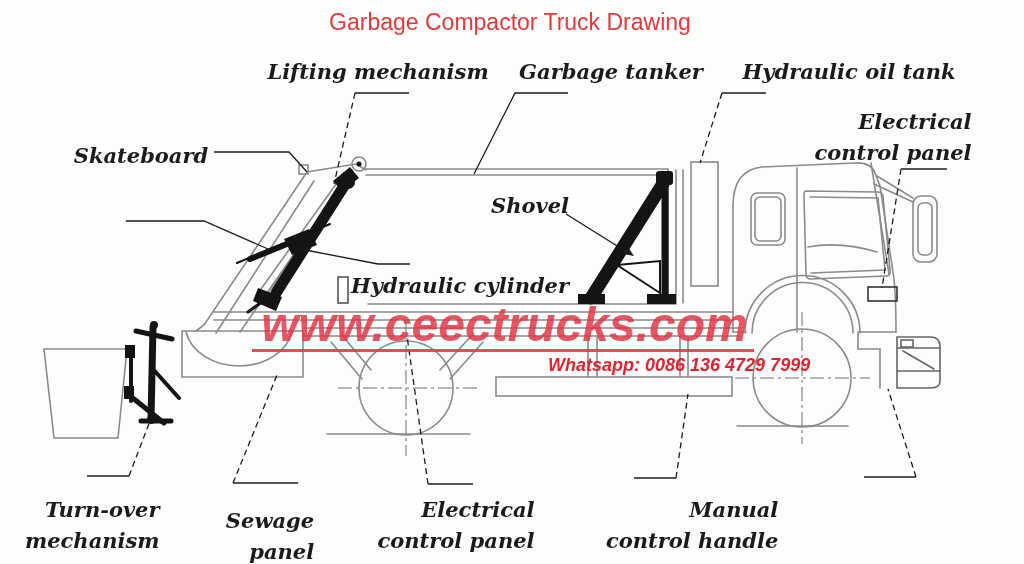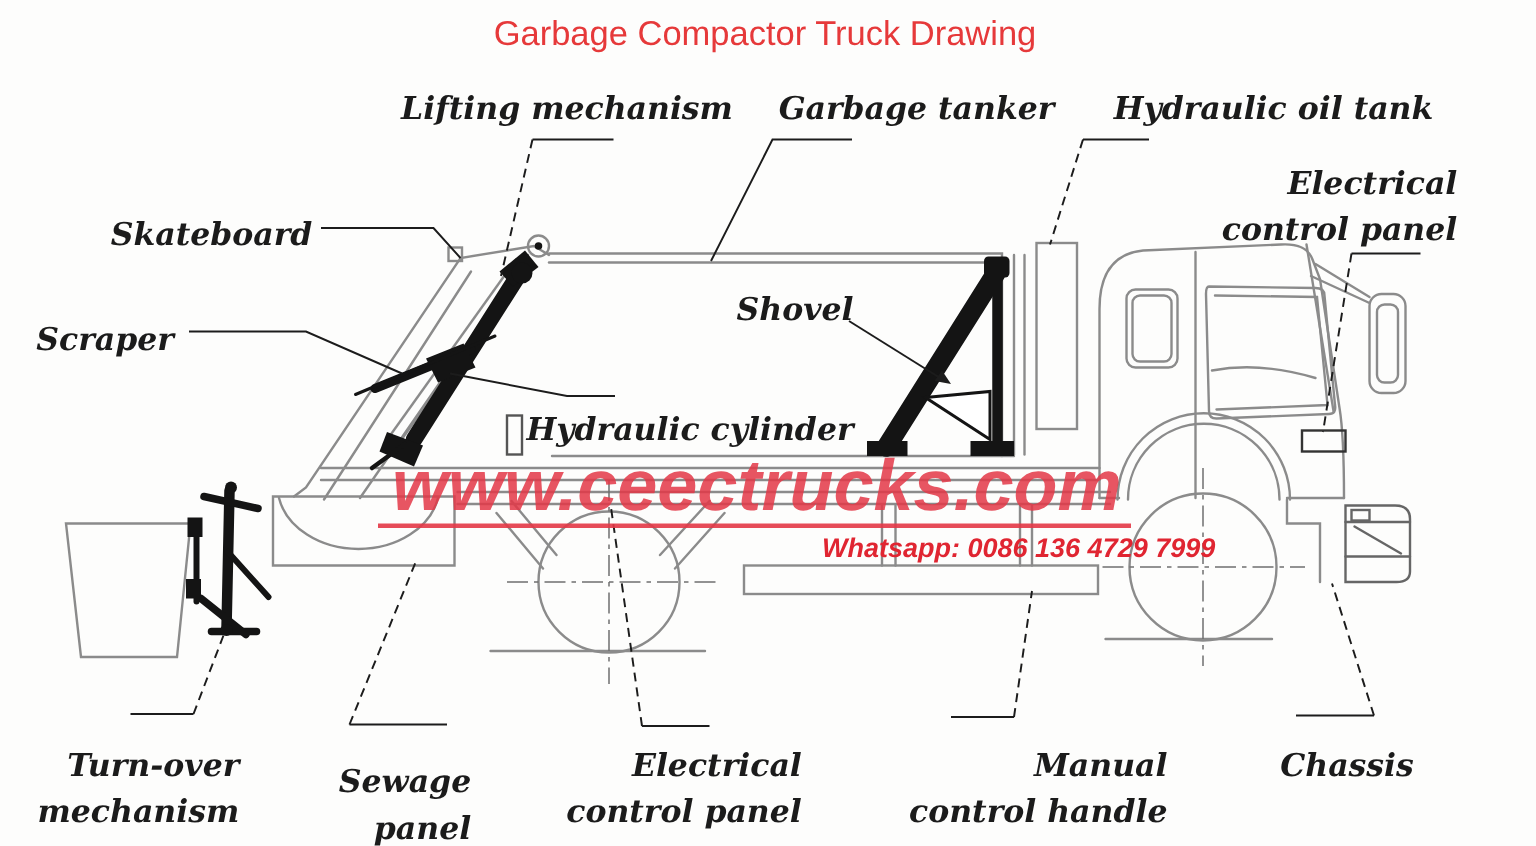--- a/index.html
+++ b/index.html
@@ -183,21 +183,20 @@
   <div class="lbl center" style="left:378px; top:56px;">Lifting mechanism</div>
   <div class="lbl center" style="left:611px; top:56px;">Garbage tanker</div>
   <div class="lbl center" style="left:849px; top:56px;">Hydraulic oil tank</div>
 
   <div class="lbl center" style="left:893px; top:106px;">
     <span>Electrical</span><br>
     <span>control panel</span>
   </div>
 
   <div class="lbl center" style="left:141px; top:140px;">Skateboard</div>
-  <div class="lbl center" style="left:70px;  top:210px;">Scraper</div>
   <div class="lbl center" style="left:530px; top:190px;">Shovel</div>
   <div class="lbl center" style="left:460px; top:270px;">Hydraulic cylinder</div>
 
   <div class="lbl" style="left:25px; top:494px;">
     <span>Turn-over</span><br>
     <span>mechanism</span>
   </div>
 
   <div class="lbl center" style="left:270px; top:494px;margin-top:11px;">
     <span>Sewage</span><br>
@@ -207,19 +206,18 @@
   <div class="lbl center" style="left:456px; top:494px;">
     <span>Electrical</span><br>
     <span>control panel</span>
   </div>
 
   <div class="lbl" style="left:606px; top:494px;">
     <span>Manual</span><br>
     <span>control handle</span>
   </div>
 
-  <div class="lbl center" style="left:898px; top:494px;">Chassis</div>
 
   <div class="wm-site">www.ceectrucks.com</div>
   <div class="wm-underline"></div>
   <div class="wm-whatsapp">Whatsapp: 0086 136 4729 7999</div>
 
 </div>
 
 </body></html>

